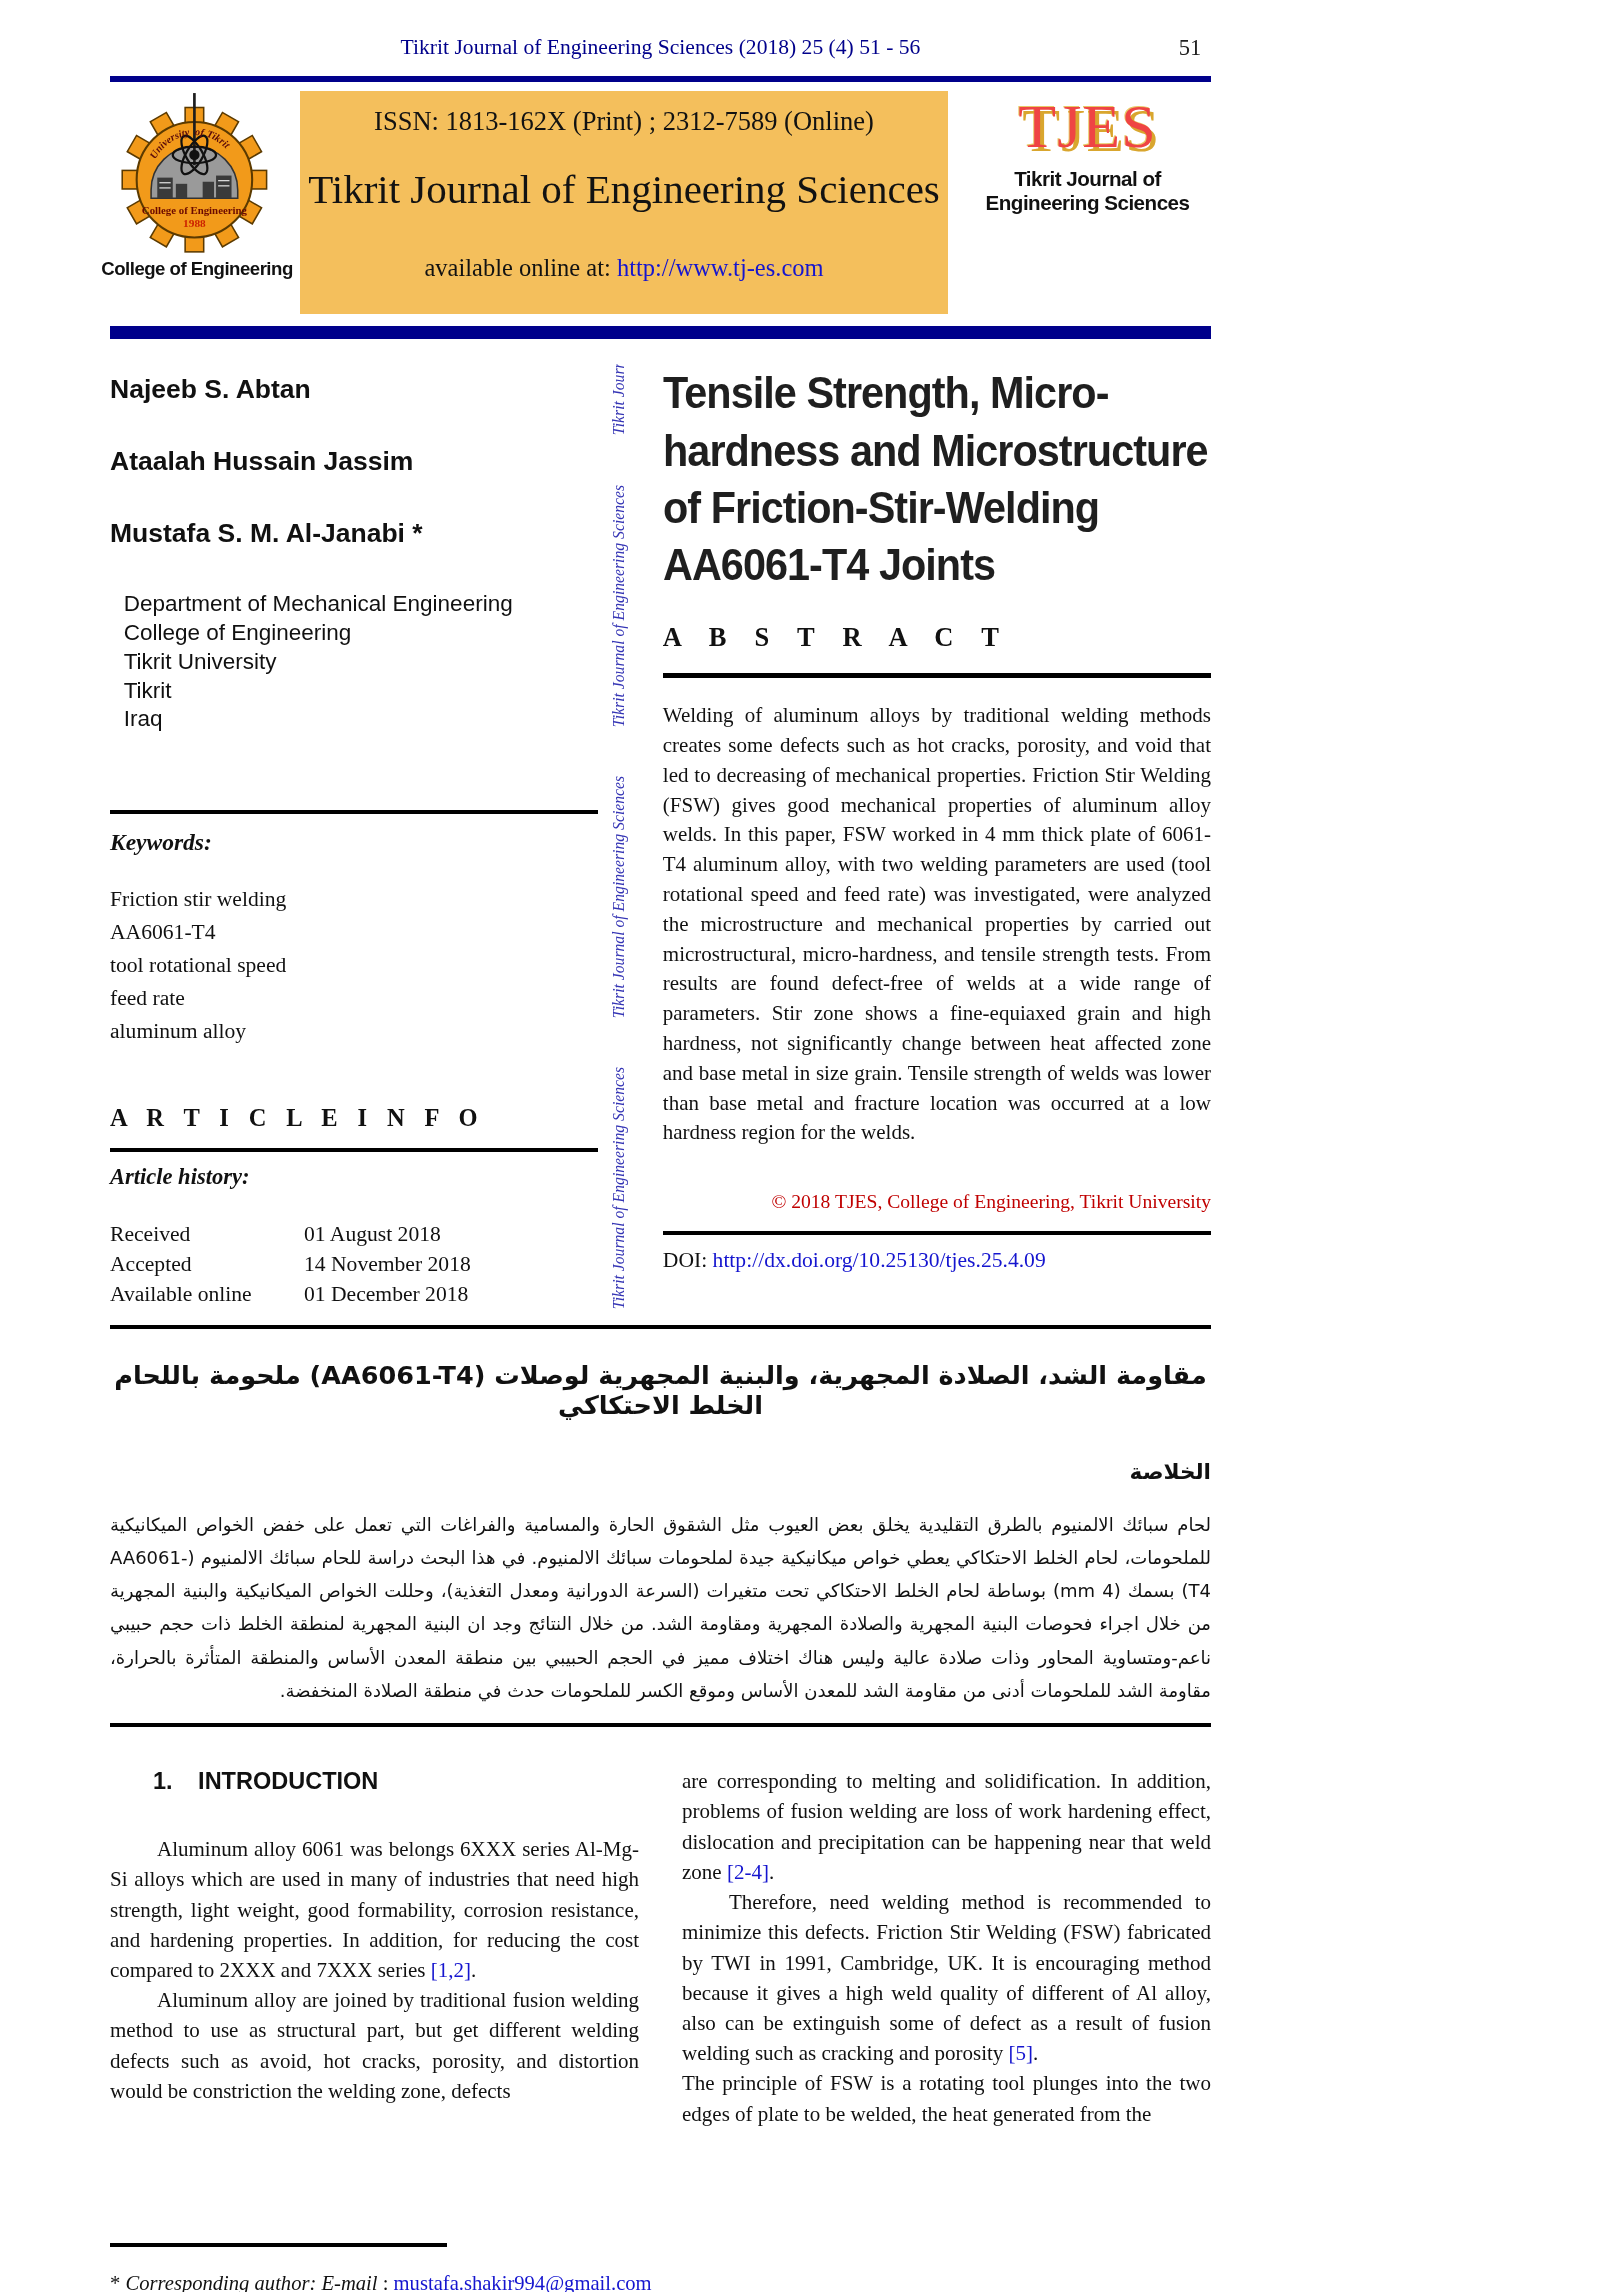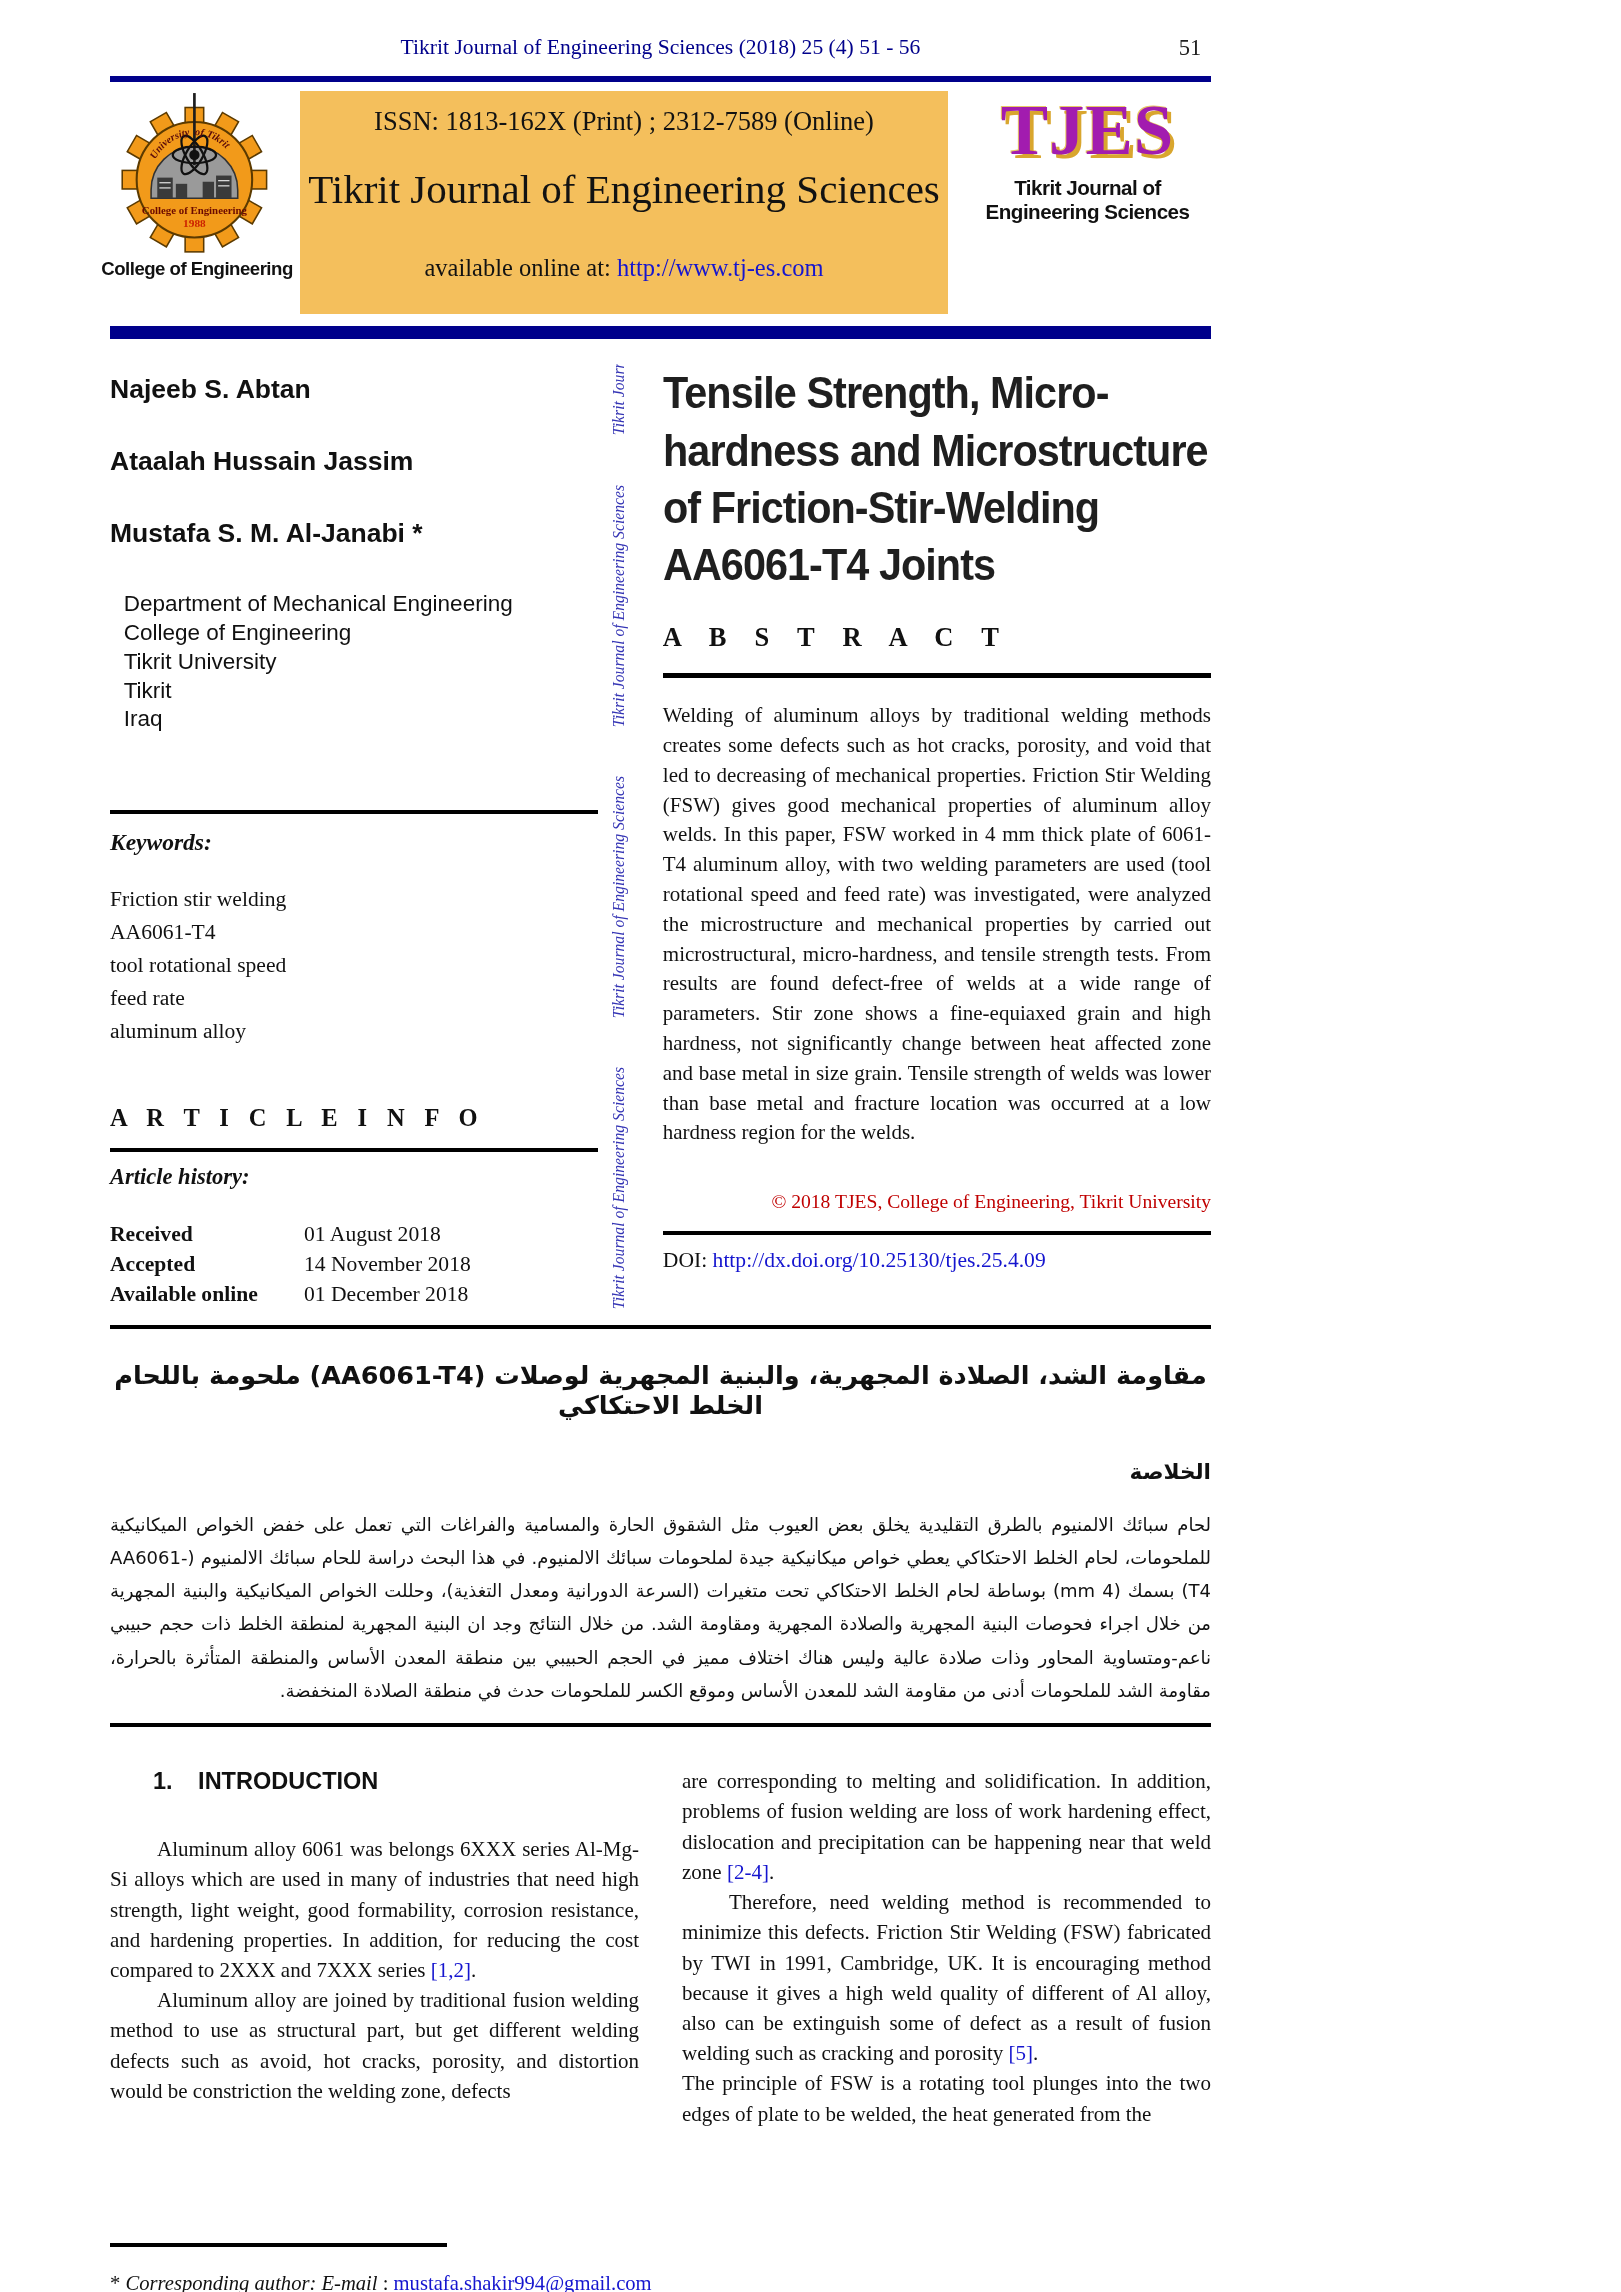--- a/index.html
+++ b/index.html
@@ -20,41 +20,41 @@
   .banner { display: flex; margin-top: 9.8px; height: 223px; }
   .logo-block { width: 174px; flex: 0 0 174px; display: flex; flex-direction: column; align-items: center; }
   .logo-caption { font-family: "Liberation Sans", sans-serif; font-weight: bold; font-size: 18.6px; letter-spacing: -0.5px; margin-top: 2px; white-space: nowrap; }
   .orange-box { flex: 1; margin: 0 16px; background: #F4BF5C; text-align: center; padding-top: 15px; }
   .issn-line { font-size: 26.5px; color: #121212; }
   .banner-title { font-size: 41px; color: #121212; margin-top: 27.4px; }
   .avail-line { font-size: 24.5px; margin-top: 41px; color: #121212; }
   .avail-line a, .link { color: #1515CF; text-decoration: none; }
   .tjes-block { width: 247px; flex: 0 0 247px; text-align: center; padding-top: 3.9px; }
   .tjes-acronym {
-    font-family: "Liberation Serif", serif; font-weight: bold; font-size: 71px; line-height: 1.0;
-    color: #a21caf; letter-spacing: 1px;
+    font-family: "Liberation Serif", serif; font-weight: normal; font-size: 62px; line-height: 1.0;
+    color: #ef4444; letter-spacing: 1px;
     text-shadow: 3.9px 3.9px 0 #D9A62E, -1px -1px 0 #E8C866;
   }
   .tjes-sub { font-family: "Liberation Sans", sans-serif; font-weight: bold; font-size: 20.6px; line-height: 1.15; letter-spacing: -0.5px; margin-top: 9.8px; }
   .rule-navy-thick { height: 12.7px; background: #00008B; margin-top: 11.8px; }
   
   .upper { display: flex; margin-top: 25.5px; align-items: stretch; }
   .left-col { width: 488px; flex: 0 0 488px; }
   .author { font-family: "Liberation Sans", sans-serif; font-weight: bold; font-size: 26.5px; margin-top: 9.8px; margin-bottom: 41px; }
   .affil { margin-top: 29px; padding-left: 13.7px; font-family: "Liberation Sans", sans-serif; font-size: 22.5px; line-height: 1.28; }
   .rule-black { height: 3.9px; background: #000; }
   .kw-rule { margin-top: 76px; }
   .kw-head { font-weight: bold; font-style: italic; font-size: 23.5px; margin-top: 15px; }
   .kw-list { margin-top: 27.4px; font-size: 21.6px; line-height: 1.52; }
   .ai-head { font-weight: bold; font-size: 24.5px; letter-spacing: 6.9px; margin-top: 57px; }
   .ai-rule { margin-top: 15.7px; }
   .ah-head { font-weight: bold; font-style: italic; font-size: 22.5px; margin-top: 11.8px; }
   .hist { margin-top: 29px; font-size: 21.6px; line-height: 1.4; }
   .hist-row { display: flex; }
-  .hist-label { width: 194px; flex: 0 0 194px; font-weight: bold; }
+  .hist-label { width: 194px; flex: 0 0 194px; }
   
   .v-strip { width: 53px; flex: 0 0 53px; position: relative; overflow: hidden; }
   .v-text {
     position: absolute; top: 0; left: 11.8px; height: 100%;
     writing-mode: vertical-rl; transform: rotate(180deg);
     font-family: "Liberation Serif", serif; font-style: italic;
     font-size: 15.7px; color: #3434B4; white-space: nowrap;
   }
   .v-text span { margin-inline-end: 45px; }
   

